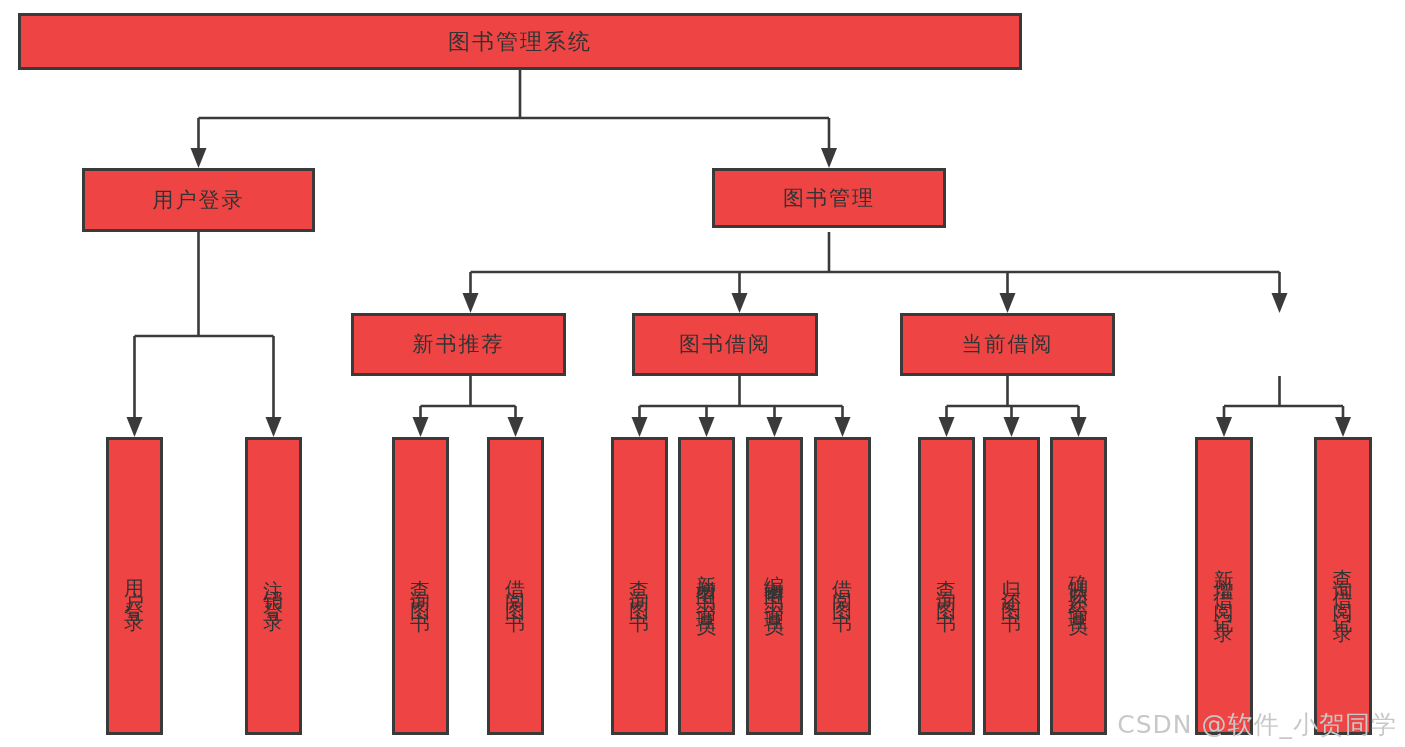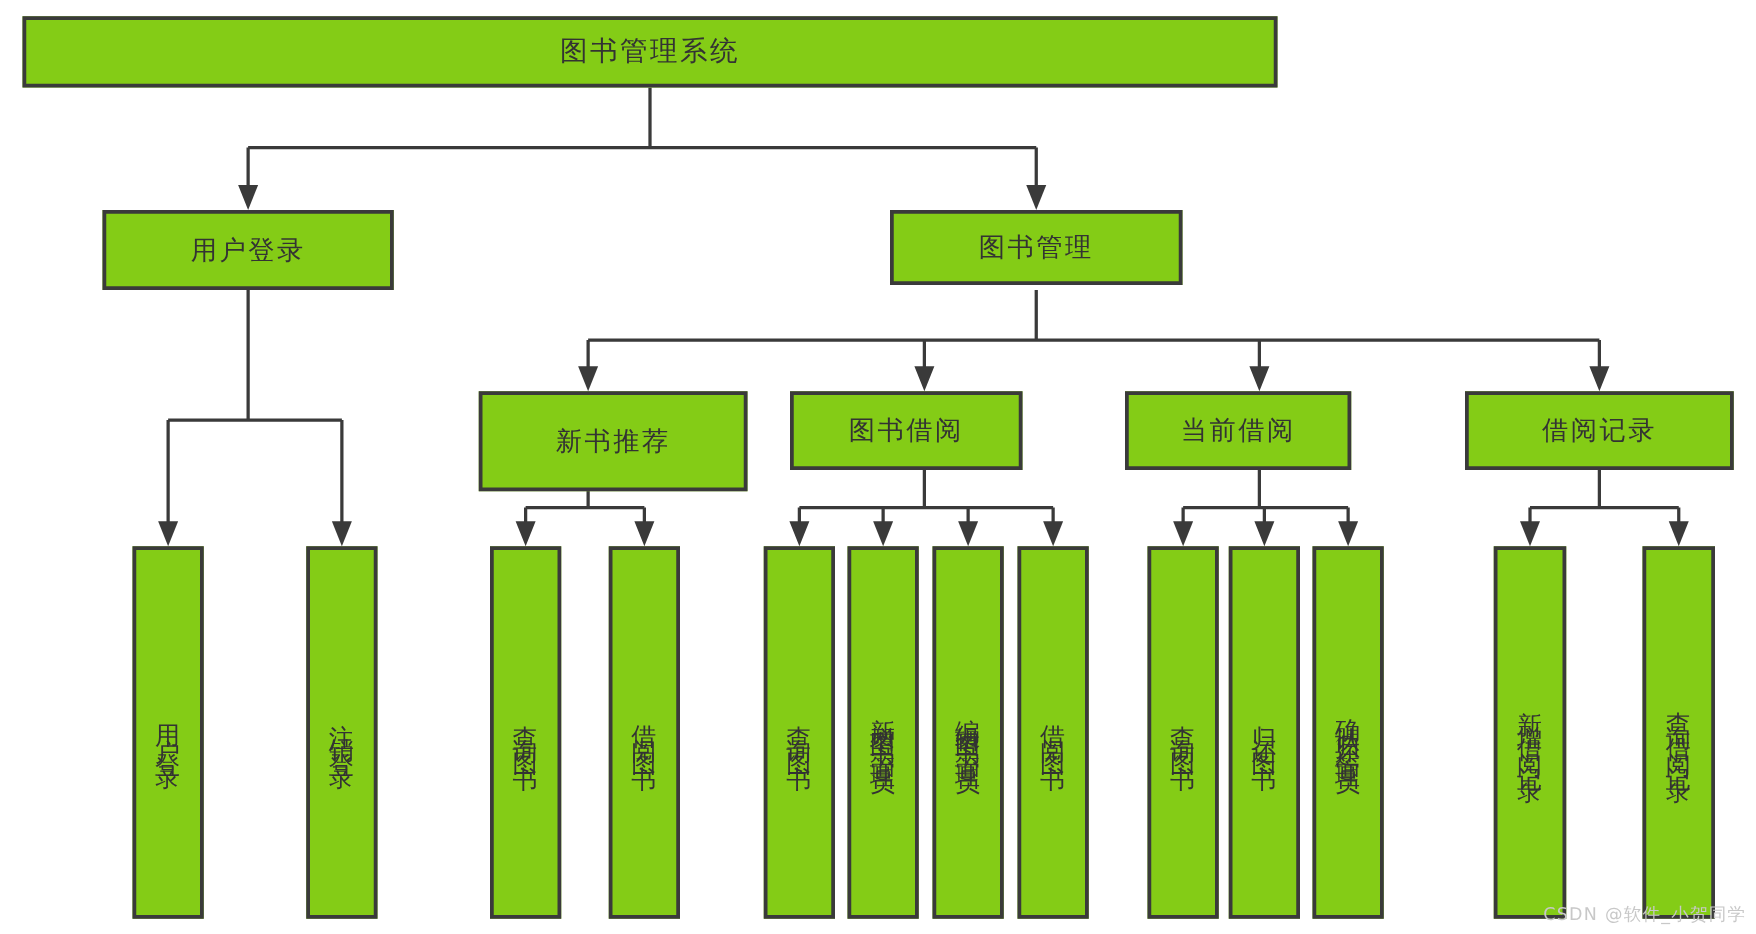--- a/index.html
+++ b/index.html
@@ -12,34 +12,34 @@
   body{font-family:"DejaVu Sans","Liberation Sans",sans-serif;}
   .stage{
     position:relative;width:1405px;height:747px;background:var(--background);
     overflow:hidden;
   }
   .connectors{position:absolute;left:0;top:0;width:1405px;height:747px;}
   .connectors path{stroke:var(--line);stroke-width:2.6;fill:none;}
   .connectors polygon{fill:var(--line);stroke:none;}
   .box{
     position:absolute;box-sizing:border-box;border:3px solid var(--line);
-    background:#84cc16;color:var(--text);
+    background:#ef4444;color:var(--text);
     display:flex;align-items:center;justify-content:center;
     text-align:right;line-height:1;
   }
   .h-label{font-size:21px;letter-spacing:2px;}
   .root-label{font-size:22px;letter-spacing:2px;}
   .leaf{
     writing-mode:vertical-rl;text-orientation:mixed;
     font-size:20px;letter-spacing:11px;
   }
   .leaf.long{letter-spacing:6px;}
   .watermark{
     position:absolute;right:8px;bottom:6px;z-index:5;
-    color:var(--watermark);font-size:14px;letter-spacing:1px;
+    color:var(--watermark);font-size:25px;letter-spacing:1px;
     pointer-events:none;
   }
 </style>
 </head>
 <body>
 
 <div class="stage">
 
   <svg class="connectors" viewBox="0 0 1405 747" xmlns="http://www.w3.org/2000/svg">
     <g>
@@ -82,24 +82,23 @@
       <polygon points="1216,417 1232,417 1224,437"></polygon>
       <polygon points="1335,417 1351,417 1343,437"></polygon>
     </g>
   </svg>
 
   <div class="box root-label" style="left:18px;top:13px;width:1004px;height:57px">图书管理系统</div>
 
   <div class="box h-label" style="left:82px;top:168px;width:233px;height:64px">用户登录</div>
   <div class="box h-label" style="left:712px;top:168px;width:234px;height:60px">图书管理</div>
 
-  <div class="box h-label" style="left:383px;top:313px;width:215px;height:80px">新书推荐</div>
+  <div class="box h-label" style="left:351px;top:313px;width:215px;height:63px">新书推荐</div>
   <div class="box h-label" style="left:632px;top:313px;width:186px;height:63px">图书借阅</div>
-  <div class="box h-label" style="left:900px;top:313px;width:181px;height:63px">当前借阅</div>
-  <div class="box h-label" style="left:1172px;top:313px;width:215px;height:63px">借阅记录</div>
+  <div class="box h-label" style="left:900px;top:313px;width:215px;height:63px">当前借阅</div>
 
   <div class="box leaf" style="left:106px;top:437px;width:57px;height:298px">用户登录</div>
   <div class="box leaf" style="left:245px;top:437px;width:57px;height:298px">注销登录</div>
 
   <div class="box leaf" style="left:392px;top:437px;width:57px;height:298px">查询图书</div>
   <div class="box leaf" style="left:487px;top:437px;width:57px;height:298px">借阅图书</div>
 
   <div class="box leaf" style="left:611px;top:437px;width:57px;height:298px">查询图书</div>
   <div class="box leaf long" style="left:678px;top:437px;width:57px;height:298px">新增图书（管理员）</div>
   <div class="box leaf long" style="left:746px;top:437px;width:57px;height:298px">编辑图书（管理员）</div>

